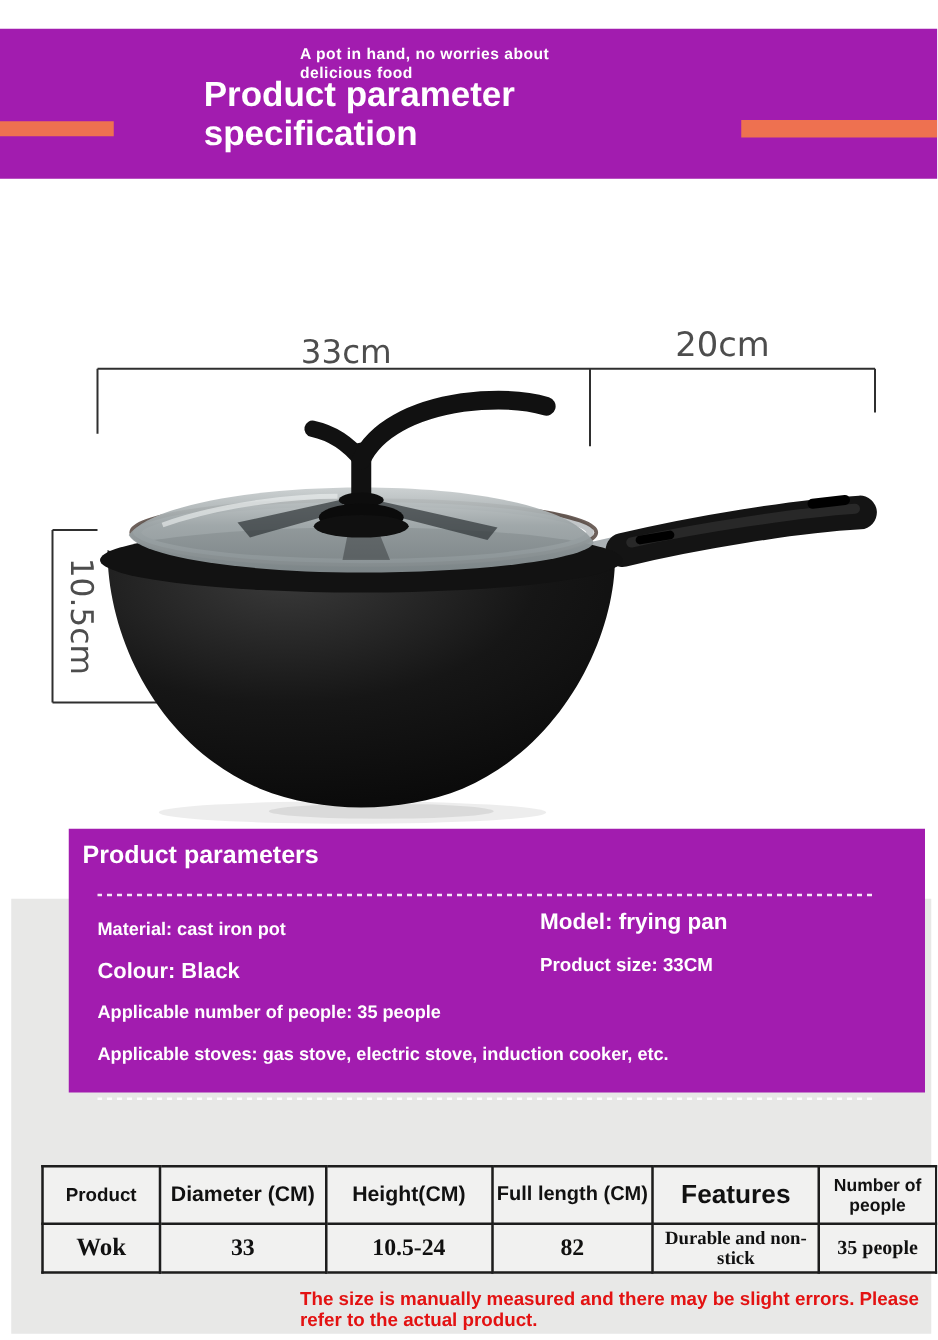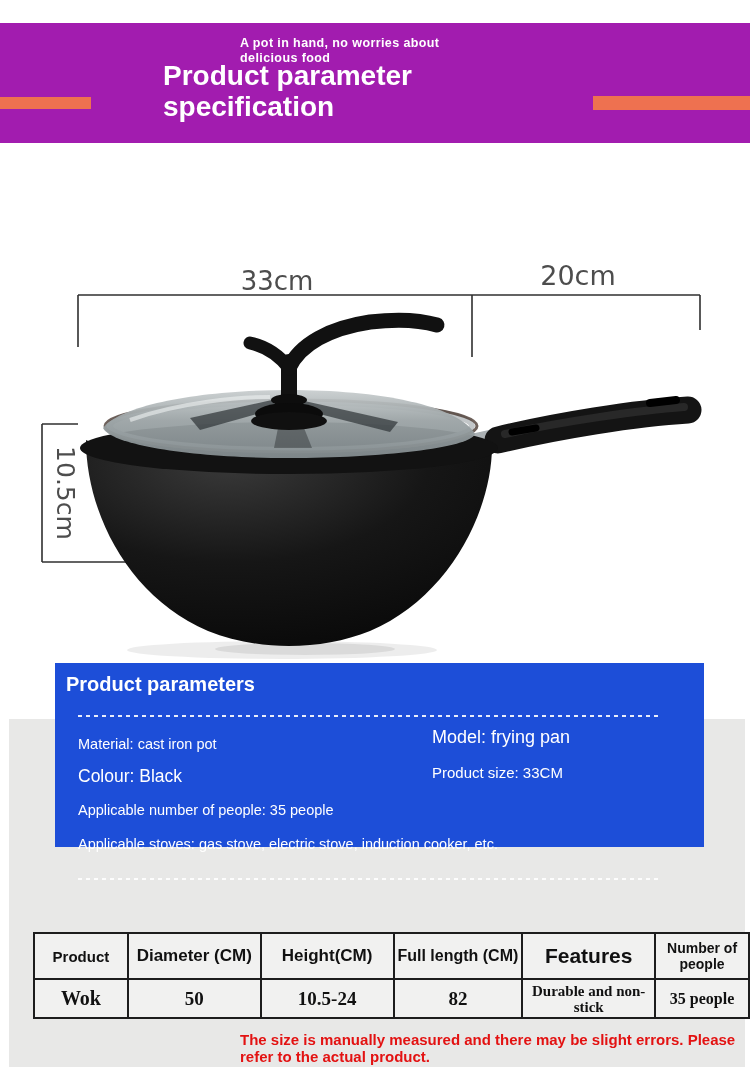--- a/index.html
+++ b/index.html
@@ -17,27 +17,27 @@
               font-weight:700;font-size:28px;line-height:31px;}
 
   
   .photo{position:absolute;left:0;top:250px;}
   .dim-label{font-family:"DejaVu Sans",sans-serif;fill:#4d4d4d;}
 
   
   .gray-panel{position:absolute;left:9px;top:719px;width:736px;height:348px;background:#e8e8e7;}
 
   
-  .param-box{position:absolute;left:55px;top:663px;width:649px;height:184px;background:#1d4ed8;color:#fff;}
+  .param-box{position:absolute;left:55px;top:663px;width:649px;height:211px;background:#a21caf;color:#fff;padding-left:36px;}
   .pb-title{position:absolute;left:11px;top:10px;font-size:20px;font-weight:700;}
   .pb-dash{position:absolute;left:23px;right:42px;height:2px;opacity:.9;
            background:repeating-linear-gradient(90deg,#fff 0 4px,transparent 4px 8px);}
   .pb-dash.top{top:52px;}
   .pb-dash.bottom{top:215px;}
-  .pb-item{position:absolute;font-weight:400;white-space:nowrap;}
+  .pb-item{position:absolute;font-weight:700;white-space:nowrap;}
   .pb-l0{left:23px;top:73px;font-size:14.5px;}
   .pb-l1{left:23px;top:103px;font-size:17.5px;}
   .pb-l2{left:23px;top:139px;font-size:14.5px;}
   .pb-l3{left:23px;top:173px;font-size:14.5px;}
   .pb-r0{left:377px;top:64px;font-size:18px;}
   .pb-r1{left:377px;top:101px;font-size:15px;}
 
   
   .spec-table{position:absolute;left:33px;top:932px;border-collapse:collapse;table-layout:fixed;}
   .spec-table th,.spec-table td{border:2px solid #1d1d1d;background:#f1f1f0;color:#111;
@@ -162,21 +162,21 @@
         <tr>
       <th class="c0 th-product">Product</th>
       <th class="c1 th-diameter">Diameter (CM)</th>
       <th class="c2 th-height">Height(CM)</th>
       <th class="c3 th-fulllength">Full length (CM)</th>
       <th class="c4 th-features">Features</th>
       <th class="c5 th-number">Number of people</th>
     </tr>
     <tr>
       <td class="c0 td-wok">Wok</td>
-      <td class="c1 td-gray">50</td>
+      <td class="c1 td-gray">33</td>
       <td class="c2 td-gray">10.5-24</td>
       <td class="c3 td-gray">82</td>
       <td class="c4 td-features">Durable and non-stick</td>
       <td class="c5 td-number">35 people</td>
     </tr>
   </tbody>
     </table>
 
   <div class="disclaimer">The size is manually measured and there may be slight errors. Please refer to the actual product.</div>
 

